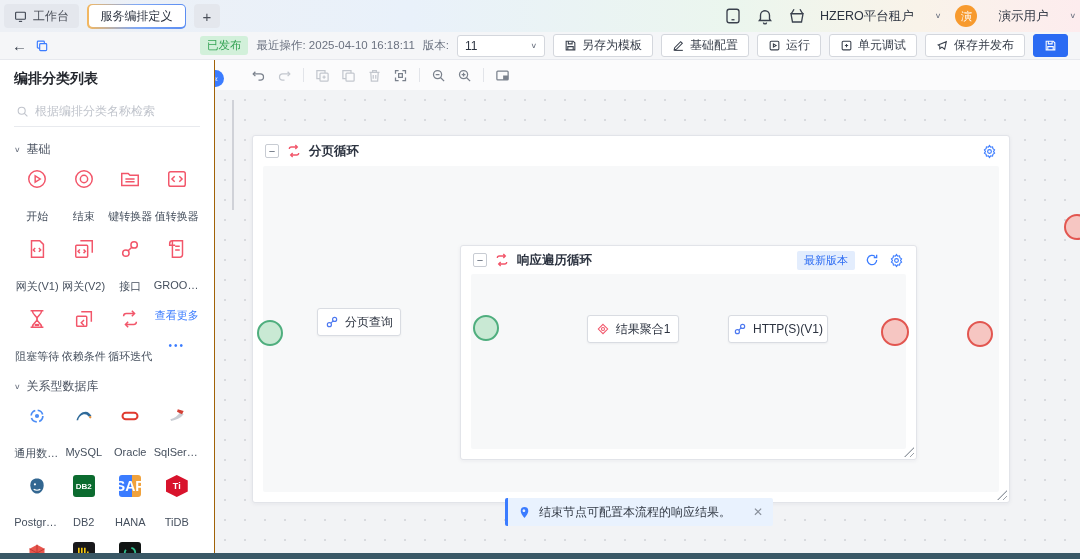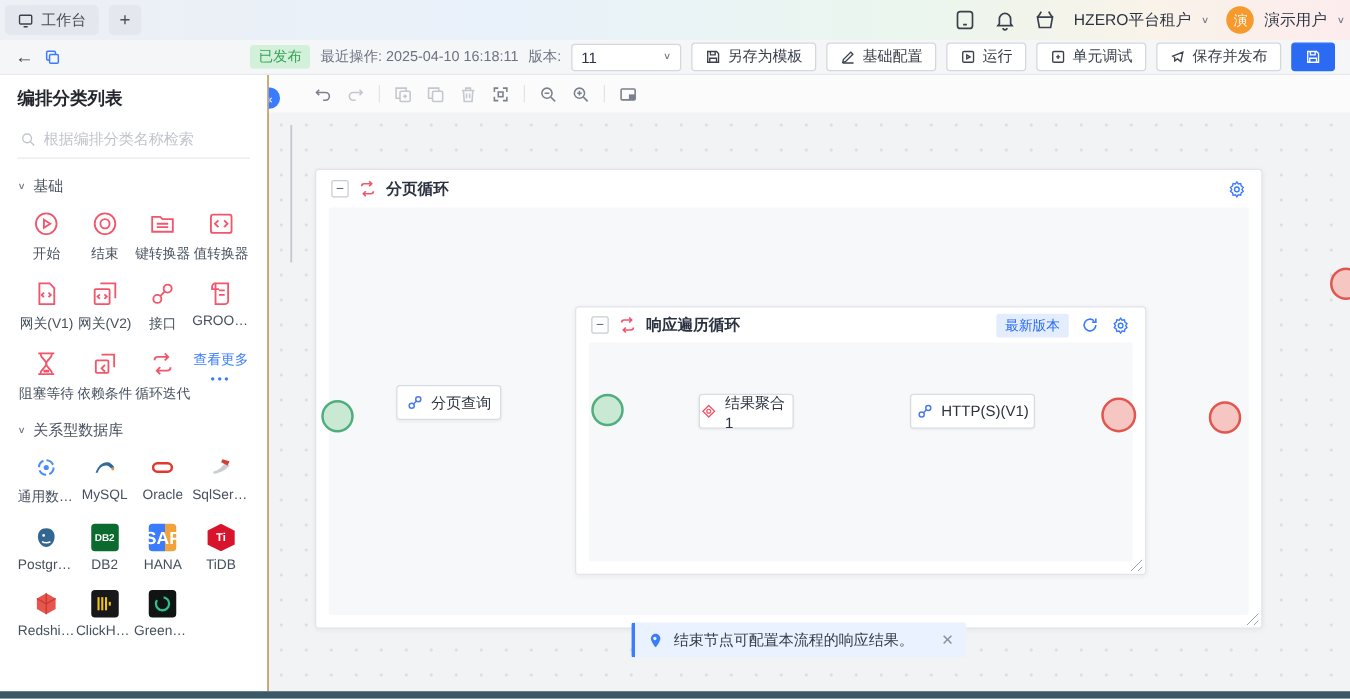--- a/index.html
+++ b/index.html
@@ -8,21 +8,21 @@
 
   
   .topbar { height:32px; display:flex; align-items:center; padding:0 4px; gap:8px;
     background:linear-gradient(90deg,#edf0f5 0%,#e9f1fa 38%,#ebf6ee 68%,#f9f3e9 85%,#fdecee 100%); }
   .tab { height:24px; display:flex; align-items:center; gap:6px; padding:0 10px; border-radius:4px; background:#e4e7ed; color:#4a4f59; cursor:default; }
   .tab-active-wrap { padding:1.5px; border-radius:5px; background:linear-gradient(90deg,#f4b860,#7fa8f5,#5b8df2); }
   .tab-active { height:22px; display:flex; align-items:center; padding:0 12px; border-radius:4px; background:#fff; color:#2c3340; }
   .tab-add { width:26px; height:24px; border-radius:4px; background:#e4e7ed; display:flex; align-items:center; justify-content:center; font-size:15px; color:#4a4f59; }
   .top-right { margin-left:auto; display:flex; align-items:center; gap:14px; }
   .hicon { width:18px; height:18px; color:#3a414d; display:inline-flex; }
-  .tenant { display:flex; align-items:center; gap:8px; color:#2c3340; font-size:12.5px; }
+  .tenant { display:flex; align-items:center; gap:21px; color:#2c3340; font-size:12.5px; }
   .chev { font-size:9px; color:#6b7280; transform:scaleY(.8); }
   .avatar { width:22px; height:22px; border-radius:50%; background:#f79a2e; color:#fff; display:flex; align-items:center; justify-content:center; font-size:11px; }
 
   
   .pagehead { height:28px; background:#f5f6f8; border-bottom:1px solid #e7e9ee; display:flex; align-items:center; padding:0 12px; gap:8px; }
   .back { font-size:15px; color:#3a414d; }
   .ptitle { font-size:13px; font-weight:bold; color:#2c3340; white-space:nowrap; }
   .copyic { width:14px; height:14px; color:#3b7cff; display:inline-flex; }
   .ph-right { margin-left:auto; display:flex; align-items:center; gap:8px; }
   .badge-pub { background:#d2f0da; color:#35a355; font-size:11.5px; padding:2px 7px; border-radius:3px; }
@@ -34,21 +34,21 @@
   .hbtn-primary { background:#2b6bf3; border-color:#2b6bf3; color:#fff; }
 
   
   .sidebar { position:absolute; left:0; top:60px; width:215px; bottom:6px; background:#fff; border-right:1px solid #a16207; padding:10px 14px 0; overflow:hidden; }
   .sb-title { font-size:14px; font-weight:bold; color:#23262d; padding-bottom:10px; }
   .sb-search { display:flex; align-items:center; gap:6px; border-bottom:1px solid #e8eaee; padding:6px 2px 8px; color:#b9bec7; }
   .sb-search input { border:none; outline:none; width:150px; font-size:12px; color:#333; background:transparent; }
   .sb-search input::placeholder { color:#c0c4cc; }
   .sb-section { display:flex; align-items:center; gap:6px; color:#4a5260; font-size:12px; margin:14px 0 4px; }
   .sb-grid { display:grid; grid-template-columns:repeat(4,1fr); row-gap:14px; margin-top:10px; }
-  .sb-item { display:flex; flex-direction:column; align-items:center; gap:5px; cursor:default; }
+  .sb-item { display:flex; flex-direction:column; align-items:center; gap:19px; cursor:default; }
   .sb-item .lic { width:22px; height:22px; display:flex; align-items:center; justify-content:center; }
   .sb-item .lbl { font-size:11px; color:#46505e; max-width:46px; white-space:nowrap; overflow:hidden; text-overflow:ellipsis; }
   .more-lbl { color:#3b7cff; font-size:11px; }
   .more-dots { color:#3b7cff; letter-spacing:2px; font-size:10px; line-height:8px; }
   .dblogo { width:22px; height:22px; display:flex; align-items:center; justify-content:center; border-radius:3px; font-weight:bold; }
 
   
   .canvas { position:absolute; left:215px; top:60px; right:0; bottom:6px; background:#f2f3f5; overflow:hidden; }
   .dotbg { position:absolute; left:0; top:30px; right:0; bottom:0;
     background-image:radial-gradient(#d8dade 1px, transparent 1.2px); background-size:20px 20px; }
@@ -89,20 +89,25 @@
 
 <div class="topbar">
   <div class="tab">
     <span class="hicon" style="width:13px;height:13px">
       <svg viewBox="0 0 24 24" fill="none" stroke="currentColor" stroke-width="2">
           <rect x="3" y="4" width="18" height="13" rx="1.5"></rect>
           <path d="M9 21h6"></path>
         </svg>
     </span>
     <span>工作台</span>
+  </div>
+  <div class="tab-active-wrap">
+    <div class="tab-active">
+      <span>服务编排定义</span>
+    </div>
   </div>
   <div class="tab-add">
       <span>+</span>
     </div>
 
   <div class="top-right">
     <span class="hicon">
       <svg viewBox="0 0 24 24" fill="none" stroke="currentColor" stroke-width="1.8">
           <rect x="4" y="3" width="16" height="18" rx="3"></rect>
           <path d="M10 17h4"></path>
@@ -565,21 +570,21 @@
   <div class="fnode" style="left:102px; top:248px; width:84px;">
     <span class="nic">
         <svg viewBox="0 0 24 24" fill="none" stroke="#4c78f0" stroke-width="2">
           <circle cx="7.5" cy="16.5" r="3.5"></circle>
           <circle cx="16.5" cy="7.5" r="3.5"></circle>
           <path d="M10 14l4-4"></path>
         </svg>
       </span>
     <span>分页查询</span>
   </div>
-  <div class="fnode" style="left:344px; top:255px; width:76px;">
+  <div class="fnode" style="left:372px; top:255px; width:92px;text-align:right;">
     <span class="nic">
         <svg viewBox="0 0 24 24" fill="none" stroke="#f2566a" stroke-width="1.8">
           <path d="M12 4l8 8-8 8-8-8Z"></path>
           <circle cx="12" cy="12" r="2.6"></circle>
         </svg>
       </span>
     <span>结果聚合1</span>
   </div>
   <div class="fnode" style="left:513px; top:255px; width:100px;">
     <span class="nic">

